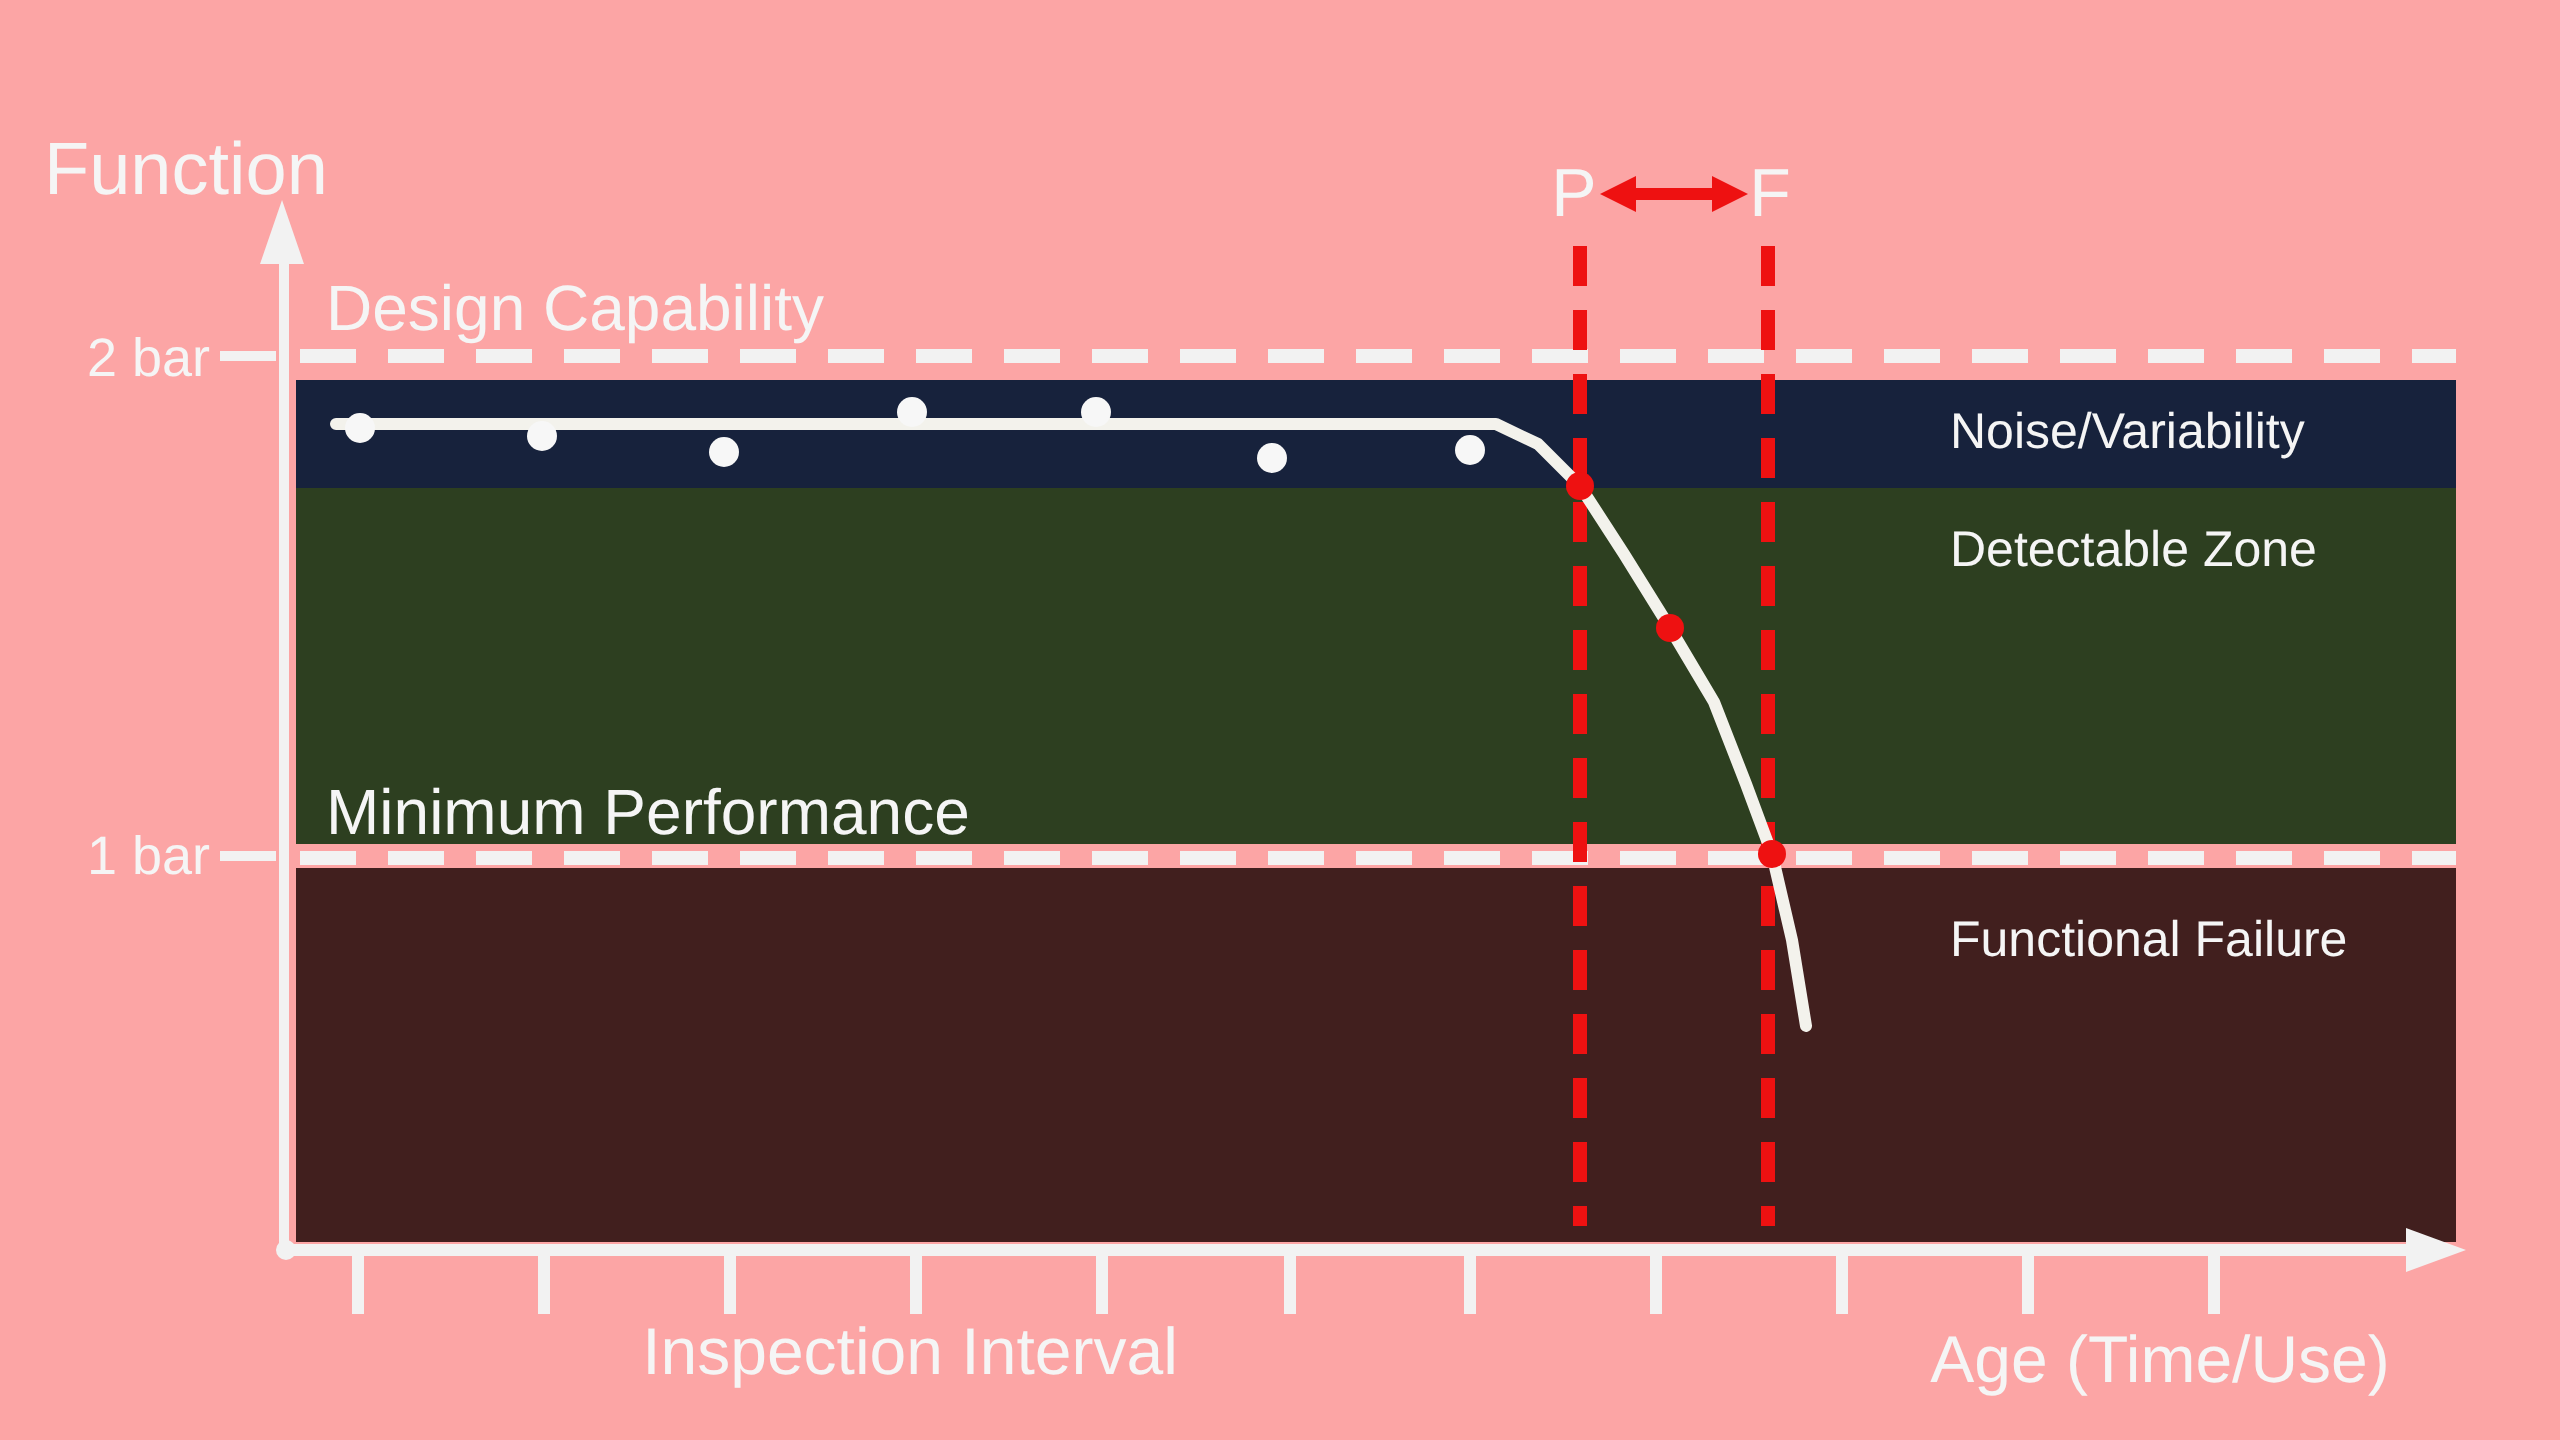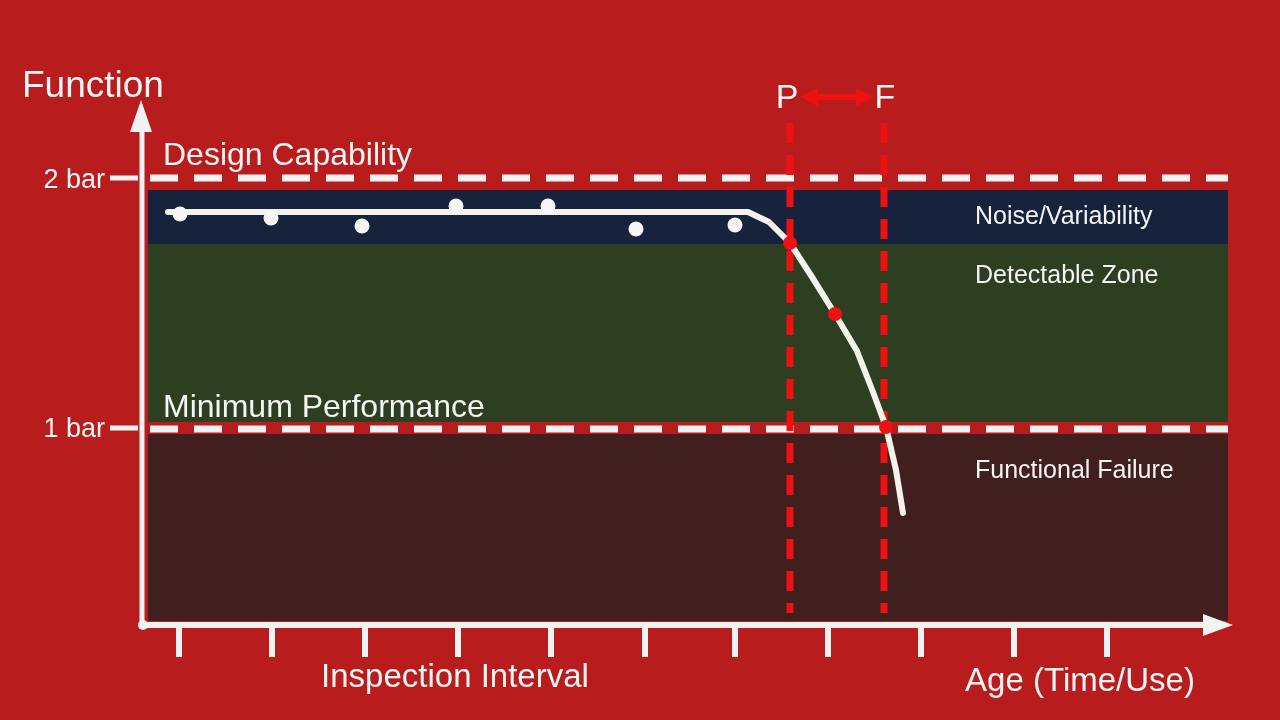--- a/index.html
+++ b/index.html
@@ -8,21 +8,21 @@
     background: #000;
     width: 1280px;
     height: 720px;
     overflow: hidden;
     font-family: "Liberation Sans", sans-serif;
   }
   .stage {
     position: relative;
     width: 1280px;
     height: 720px;
-    background: #b91c1c;
+    background: #fca5a5;
   }
   svg { display: block; }
   text {
     fill: #f5f5f5;
     font-family: "Liberation Sans", sans-serif;
   }
   .t-axis-title { font-size: 37px; }
   .t-big       { font-size: 32px; }
   .t-bottom    { font-size: 33px; }
   .t-tick      { font-size: 27px; }

